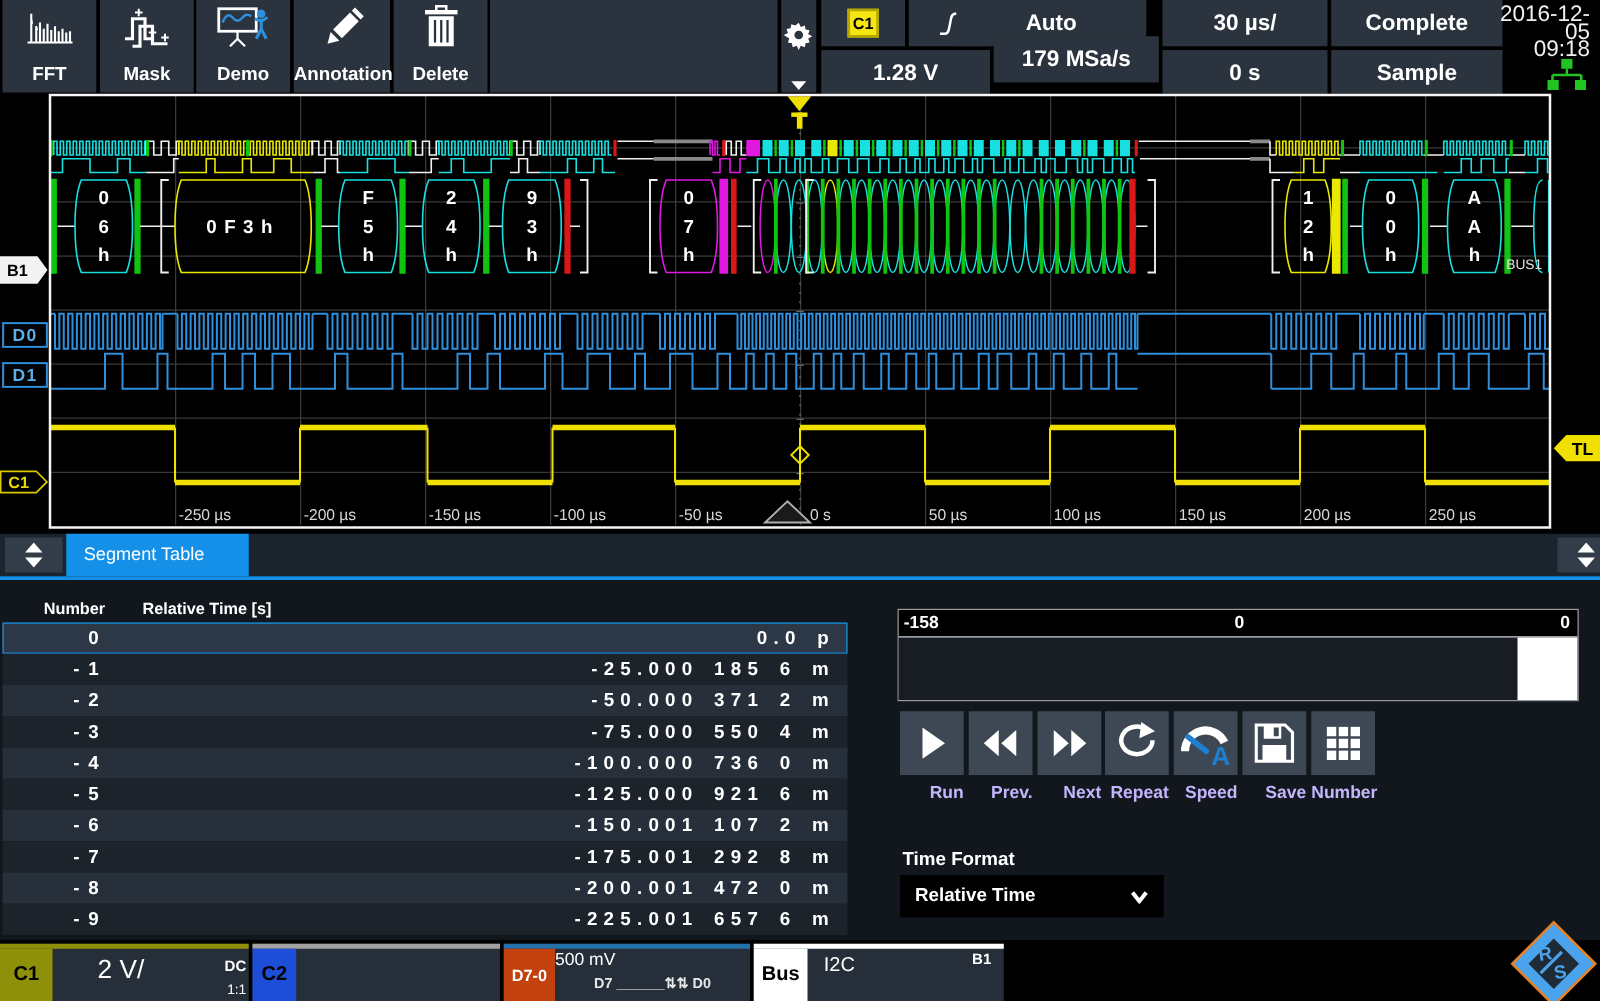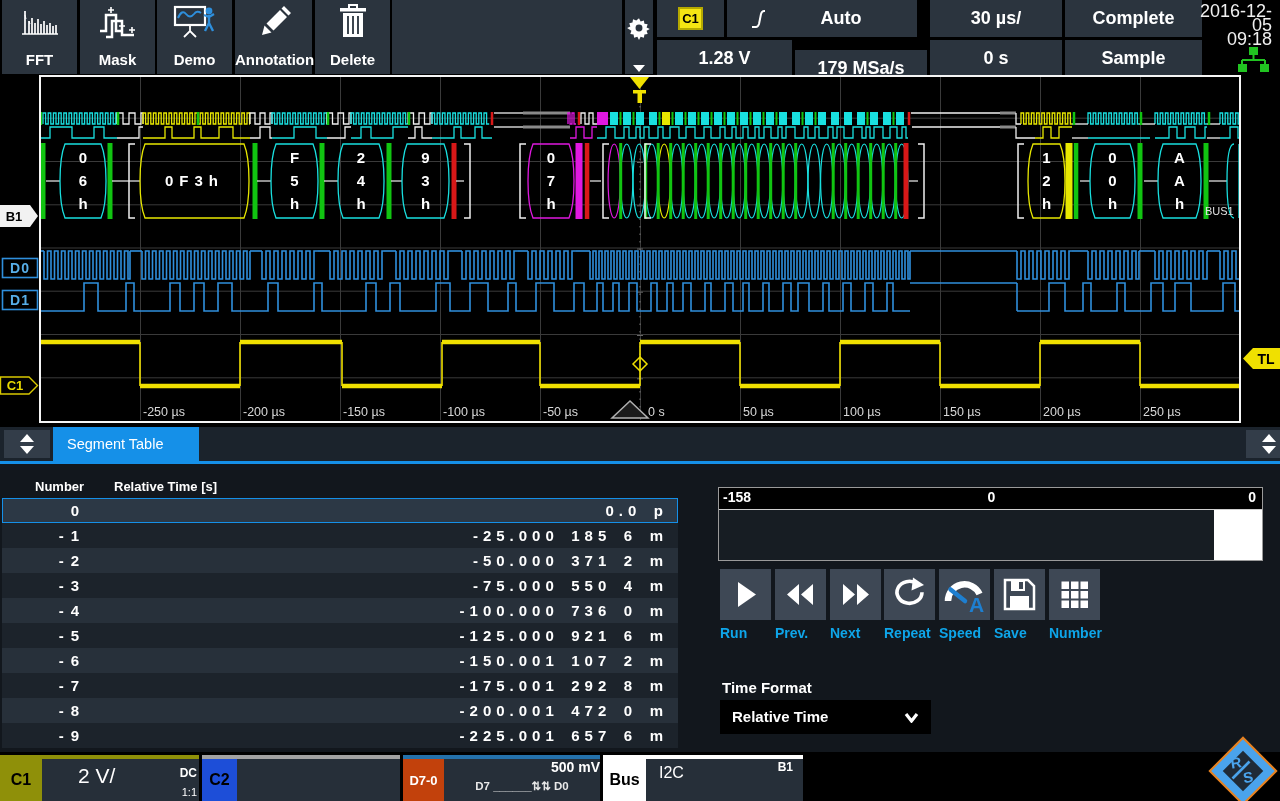--- a/index.html
+++ b/index.html
@@ -5,21 +5,21 @@
  font-family:"Liberation Sans",sans-serif;-webkit-font-smoothing:antialiased}
 .abs{position:absolute}
 body{position:relative}
 .tbtn{position:absolute;top:0;height:74px;background:#2b343e;color:#fff;text-align:center}
 .tlab{position:absolute;bottom:6px;width:100%;font-size:15px;font-weight:bold;color:#fff}
 .cell{position:absolute;background:#2b343e;color:#fff;display:flex;align-items:center;justify-content:center;font-weight:bold;font-size:18px}
 .rowlab{position:absolute;height:25px;line-height:25px;font-weight:bold;color:#fff}
 .num{width:86px;text-align:right;font-size:15px;letter-spacing:7px}
 .val{text-align:right;font-size:15px;letter-spacing:5px}
 .btn{position:absolute;top:569px;width:51px;height:51px;background:#3e4855}
-.blab{position:absolute;top:625px;width:51px;text-align:left;color:#0ea5e9;font-size:14px;font-weight:bold}
+.blab{position:absolute;top:625px;width:51px;text-align:right;color:#c4b5fd;font-size:14px;font-weight:bold}
 </style></head><body>
 
 <div class="tbtn" style="left:2px;width:75px"><svg width="40" height="30" viewBox="0 0 40 30" style="margin-top:7px">
       <path d="M2 27h36" stroke="#fff" stroke-width="1.6"></path>
       <path d="M5 27V4M9 27V14M12 27V11M15 27V16M18 27V12M21 27V17M24 27V14M27 27V18M30 27V16M33 27V19M36 27V18" stroke="#fff" stroke-width="1.7"></path>
       <path d="M5 8l1 4M9 14l1 3" stroke="#fff" stroke-width="1"></path>
     </svg><div class="tlab">FFT</div></div>
 <div class="tbtn" style="left:80px;width:75px"><svg width="40" height="34" viewBox="0 0 40 34" style="margin-top:5px">
       <path d="M2 26h6V10h10v16h6" stroke="#fff" stroke-width="2.5" fill="none"></path>
       <path d="M8 32h6V16h10v14h12" stroke="#fff" stroke-width="2.5" fill="none"></path>
@@ -53,21 +53,21 @@
   </div>
 <div class="cell" style="left:727px;top:0;width:65px;height:37px">
     <svg width="20" height="22" viewBox="0 0 20 22">
       <path d="M2 19h4q2 0 3-3l2-10q1-3 3-3h4" stroke="#fff" stroke-width="2" fill="none"></path>
     </svg>
   </div>
 <div class="cell" style="left:765px;top:0;width:152px;height:37px">Auto</div>
 <div class="cell" style="left:930px;top:0;width:132px;height:37px">30 µs/</div>
 <div class="cell" style="left:1065px;top:0;width:137px;height:37px">Complete</div>
 <div class="cell" style="left:657px;top:40px;width:135px;height:37px">1.28 V</div>
-<div class="cell" style="left:795px;top:50px;width:132px;height:37px">179 MSa/s</div>
+<div class="cell" style="left:795px;top:29px;width:132px;height:37px">179 MSa/s</div>
 <div class="cell" style="left:930px;top:40px;width:132px;height:37px">0 s</div>
 <div class="cell" style="left:1065px;top:40px;width:137px;height:37px">Sample</div>
 <div class="abs" style="left:1193px;top:4px;width:79px;text-align:right;color:#f0f0f0;font-size:18px;line-height:14px">2016-12-05<br>09:18</div>
 <svg class="abs" style="left:1237px;top:47px" width="32" height="26" viewBox="0 0 32 26">
     <rect x="12" y="0" width="9" height="8" fill="#21c421"></rect>
     <path d="M16.5 8v5M5 13h23M5 13v4M28 13v4" stroke="#21c421" stroke-width="2"></path>
     <rect x="1" y="17" width="9" height="8" fill="#21c421"></rect>
     <rect x="23" y="17" width="9" height="8" fill="#21c421"></rect>
   </svg>
 <svg class="abs" style="left:0;top:74px" width="1280" height="350" viewBox="0 0 1280 350">
@@ -448,21 +448,21 @@
     <div class="abs" style="left:120px;top:11px;width:77px;text-align:right;color:#fff;font-size:12px;font-weight:bold">DC</div>
     <div class="abs" style="left:120px;top:31px;width:77px;text-align:right;color:#fff;font-size:11px">1:1</div>
   </div>
 <div class="abs" style="left:202px;top:755px;width:198px;height:46px;background:#262f39">
     <div class="abs" style="left:0;top:0;width:198px;height:4px;background:#a2a2a2"></div>
     <div class="abs" style="left:0;top:4px;width:35px;height:42px;background:#1d4ed8;color:#000;font-weight:bold;font-size:16px;display:flex;align-items:center;justify-content:center">C2</div>
   </div>
 <div class="abs" style="left:403px;top:755px;width:197px;height:46px;background:#262f39">
     <div class="abs" style="left:0;top:0;width:197px;height:4px;background:#2471ab"></div>
     <div class="abs" style="left:0;top:4px;width:41px;height:42px;background:#c2410c;color:#fff;font-weight:bold;font-size:13px;display:flex;align-items:center;justify-content:center">D7-0</div>
-    <div class="abs" style="left:41px;top:4px;width:156px;text-align:right;color:#fff;font-size:14px;font-weight:bold">500 mV</div>
+    <div class="abs" style="left:41px;top:4px;width:156px;text-align:left;color:#fff;font-size:14px;font-weight:normal">500 mV</div>
     <div class="abs" style="left:41px;top:24px;width:156px;text-align:center;color:#e8e8e8;font-size:11.5px;font-weight:bold">D7 ______⇅⇅ D0</div>
   </div>
 <div class="abs" style="left:603px;top:755px;width:200px;height:46px;background:#262f39">
     <div class="abs" style="left:0;top:0;width:200px;height:4px;background:#ffffff"></div>
     <div class="abs" style="left:0;top:4px;width:43px;height:42px;background:#ffffff;color:#000;font-weight:bold;font-size:16px;display:flex;align-items:center;justify-content:center">Bus</div>
     <div class="abs" style="left:56px;top:9px;color:#fff;font-size:16px">I2C</div>
     <div class="abs" style="left:120px;top:5px;width:70px;text-align:right;color:#fff;font-size:12px;font-weight:bold">B1</div>
   </div>
 <svg class="abs" style="left:1208px;top:736px" width="70" height="65" viewBox="0 0 70 65">
     <g transform="translate(35,35) rotate(45)">

